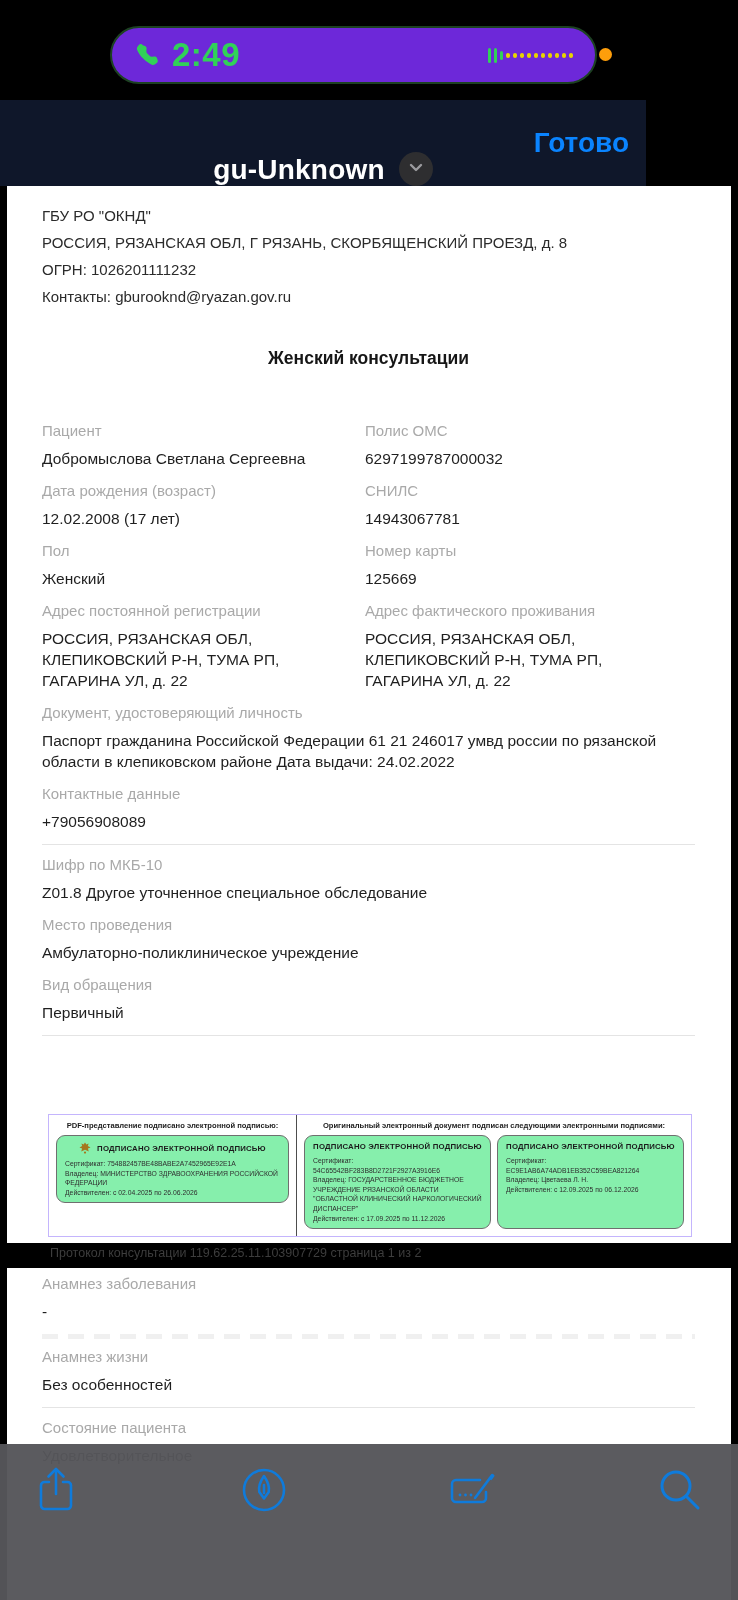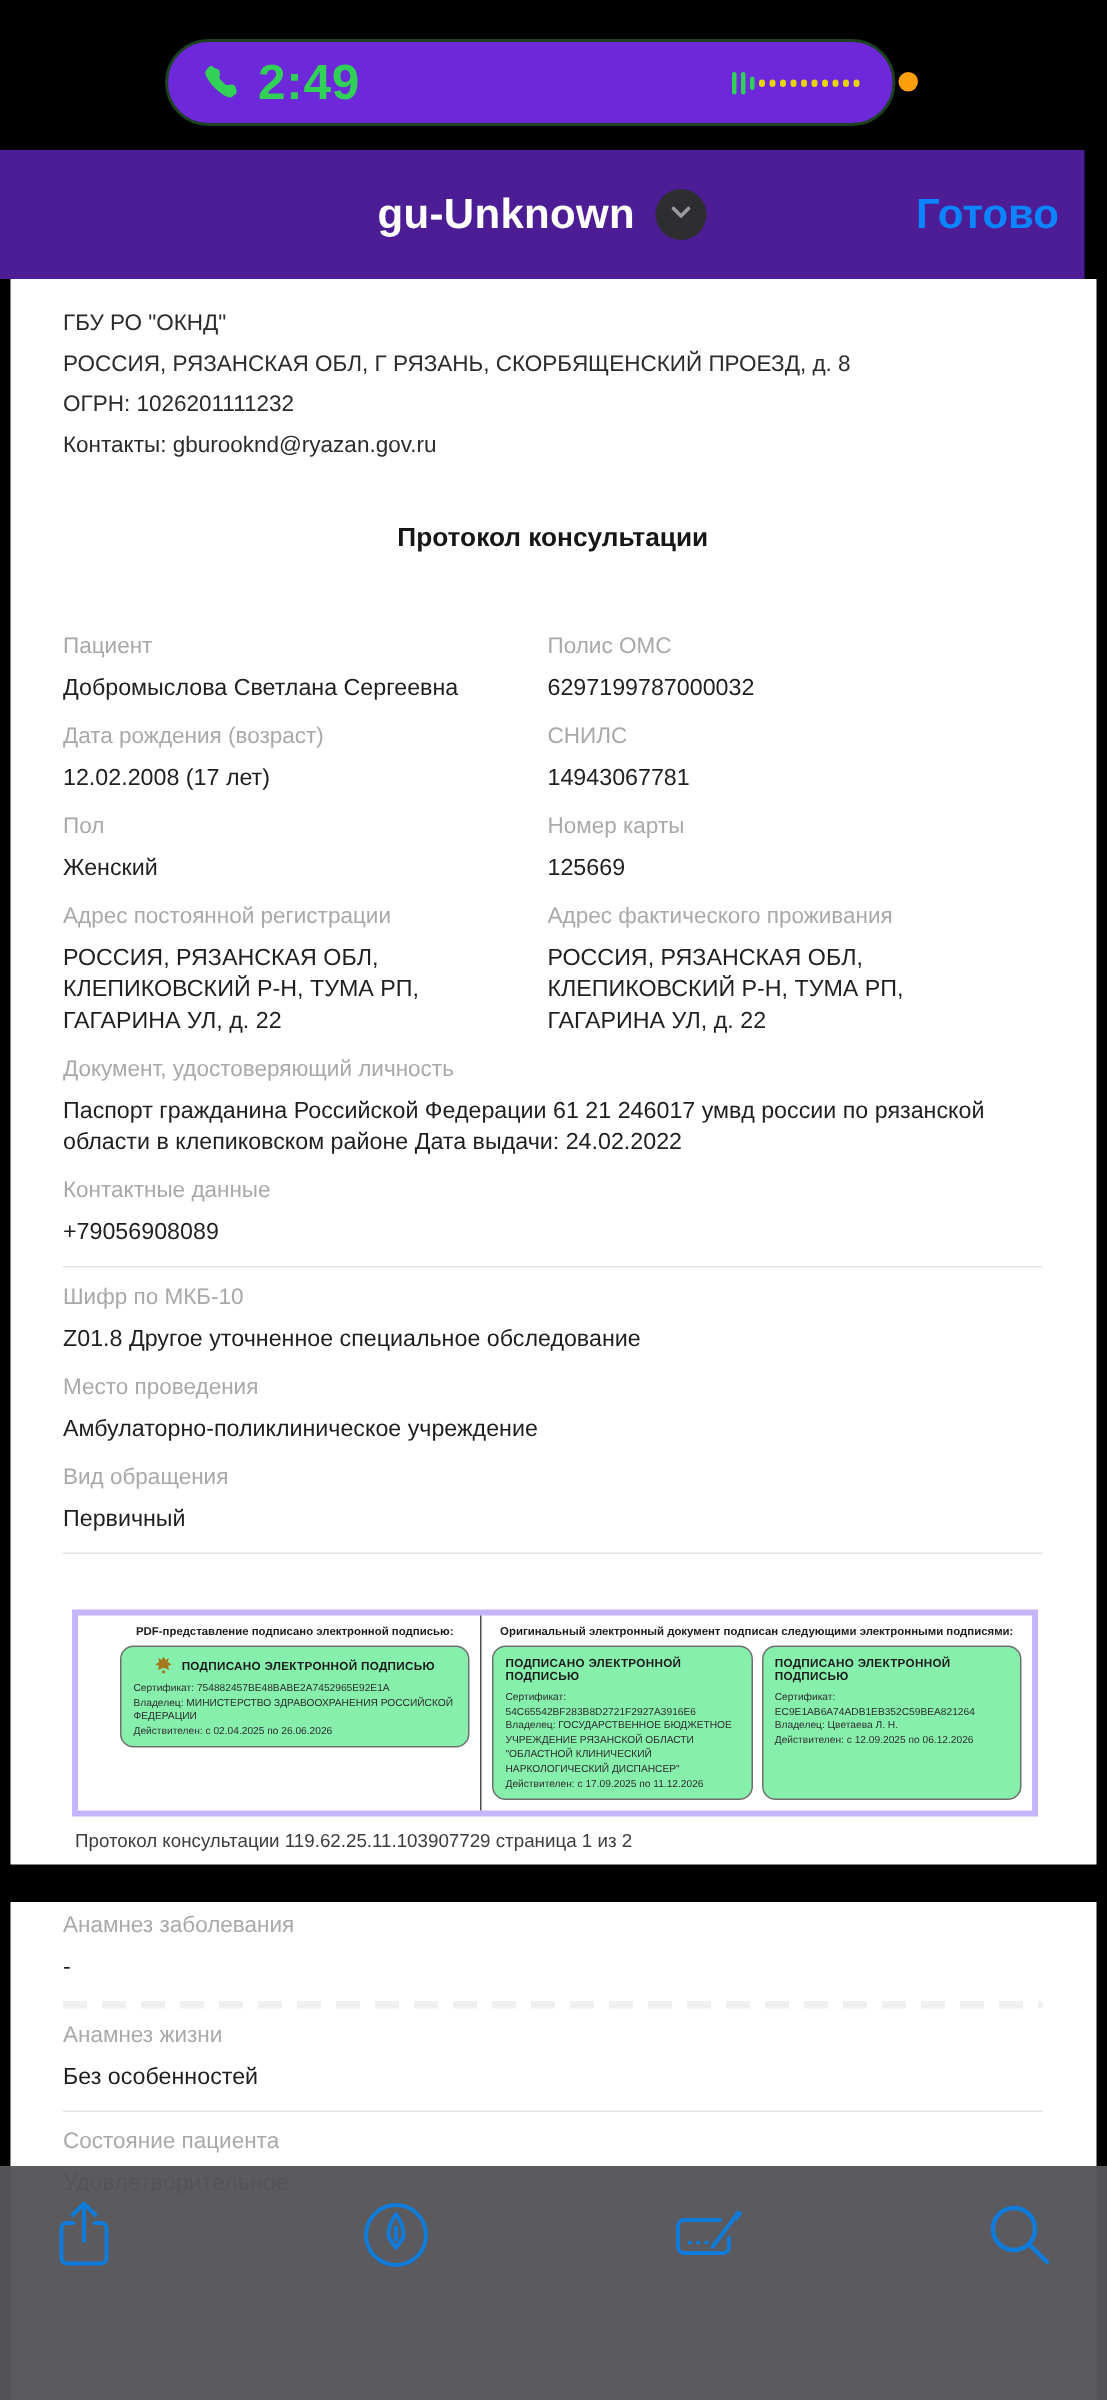--- a/index.html
+++ b/index.html
@@ -13,22 +13,22 @@
     display:flex; align-items:center; padding:0 22px; }
   .phone-icon svg { display:block; }
   .call-time { color:#31d158; font-size:33px; font-weight:600; margin-left:10px; letter-spacing:0.5px; }
   .waveform { margin-left:auto; display:flex; align-items:center; gap:3px; height:20px; }
   .wf-bar { width:3px; border-radius:2px; background:#31d158; }
   .wf-bar.b1{height:15px}.wf-bar.b2{height:15px}.wf-bar.b3{height:9px}
   .wf-dot { width:4px; height:5px; border-radius:2px; background:#e8d400; }
   .mic-dot { position:absolute; left:599px; top:48px; width:13px; height:13px; border-radius:50%; background:#fe9e0b; }
 
   
-  .navbar { position:absolute; top:100px; left:0; width:723px; height:86px; background:#4c1d95;
-    display:flex; align-items:center; justify-content:center; }
+  .navbar { position:absolute; top:100px; left:0; width:646px; height:86px; background:#0f172a;
+    display:flex; align-items:flex-end; justify-content:center; }
   .nav-title { color:#fff; font-size:28px; font-weight:600; letter-spacing:0.2px; }
   .nav-chevron { width:34px; height:34px; border-radius:50%; background:#2e2e30; margin-left:14px;
     display:flex; align-items:center; justify-content:center; }
   .nav-done { position:absolute; right:17px; top:0; height:86px; display:flex; align-items:center;
     color:#0a84ff; font-size:28px; font-weight:600; background:none; border:none; }
 
   
   .page { position:absolute; left:7px; width:724px; background:#fff; }
   .page1 { top:186px; height:1057px; padding:16px 36px 0 35px; }
   .page2 { top:1268px; height:380px; padding:6px 36px 0 35px; }
@@ -37,21 +37,21 @@
   .doc-title { margin-top:38px; text-align:center; font-size:17.5px; font-weight:700; color:#161616; }
 
   .fields-start { margin-top:52px; }
   .fgrid { display:grid; grid-template-columns:323px 1fr; }
   .field { margin-bottom:12px; }
   .flabel { font-size:15px; line-height:20px; color:#a9a9a9; }
   .fvalue { font-size:15.5px; line-height:21px; color:#1f1f1f; margin-top:7px; padding-right:14px; }
   .divider { border:none; border-top:1px solid #e4e4e4; margin:8px 0 10px 0; }
 
   
-  .sig-wrap { margin-top:37px; margin-left:6px; width:644px; border:4px solid #c4b5fd; display:flex;padding-left:21px; }
+  .sig-wrap { margin-top:78px; margin-left:6px; width:644px; border:1px solid #c4b5fd; display:flex; }
   .sig-cell { padding:6px 7px 7px; }
   .sig-cell.left  { width:248px; border-right:1px solid #4d4d4d; }
   .sig-cell.right { flex:1; }
   .sig-header { font-size:7.6px; line-height:9px; font-weight:700; color:#1c1c1c; text-align:center; }
   .stamps-row { display:flex; gap:6px; }
   .stamp { border:1px solid #6f6f6f; border-radius:9px; margin-top:5px; padding:6px 8px 5px; background:#86efac; flex:1; }
   .stamp-title { display:flex; align-items:center; justify-content:center; gap:6px;
     font-size:7.8px; font-weight:700; color:#1c1c1c; letter-spacing:0.2px; margin-bottom:5px; }
   .stamp-line { font-size:6.8px; line-height:9.6px; color:#2e2e2e; }
   .eagle-icon svg { display:block; }
@@ -110,21 +110,21 @@
   </span>
   <button class="nav-done">Готово</button>
 </div>
 
 <div class="page page1">
   <div class="org-line">ГБУ РО "ОКНД"</div>
   <div class="org-line">РОССИЯ, РЯЗАНСКАЯ ОБЛ, Г РЯЗАНЬ, СКОРБЯЩЕНСКИЙ ПРОЕЗД, д. 8</div>
   <div class="org-line">ОГРН: 1026201111232</div>
   <div class="org-line">Контакты: gburooknd@ryazan.gov.ru</div>
 
-  <div class="doc-title">Протокол консультации</div>
+  <div class="doc-title">Женский консультации</div>
 
   <div class="fields-start fgrid">
     <div class="field">
       <div class="flabel">Пациент</div>
       <div class="fvalue">Добромыслова Светлана Сергеевна</div>
     </div>
     <div class="field">
       <div class="flabel">Полис ОМС</div>
       <div class="fvalue">6297199787000032</div>
     </div>

